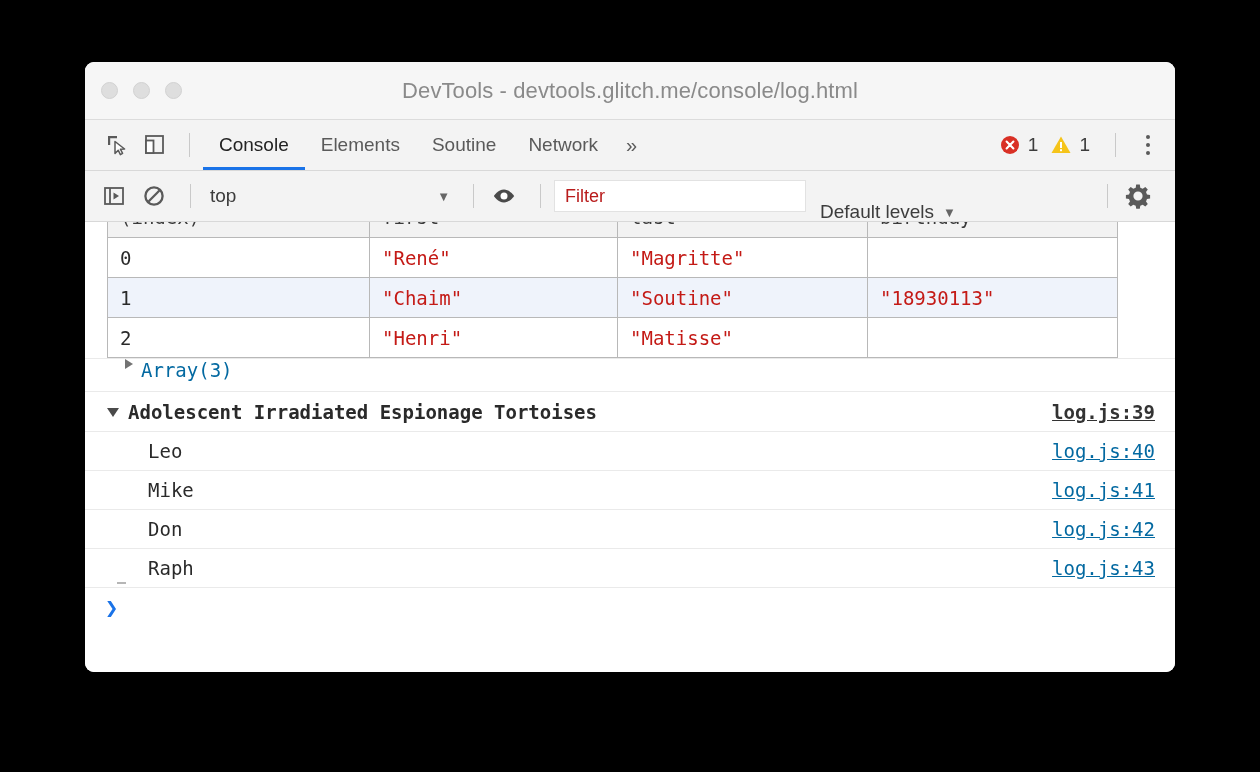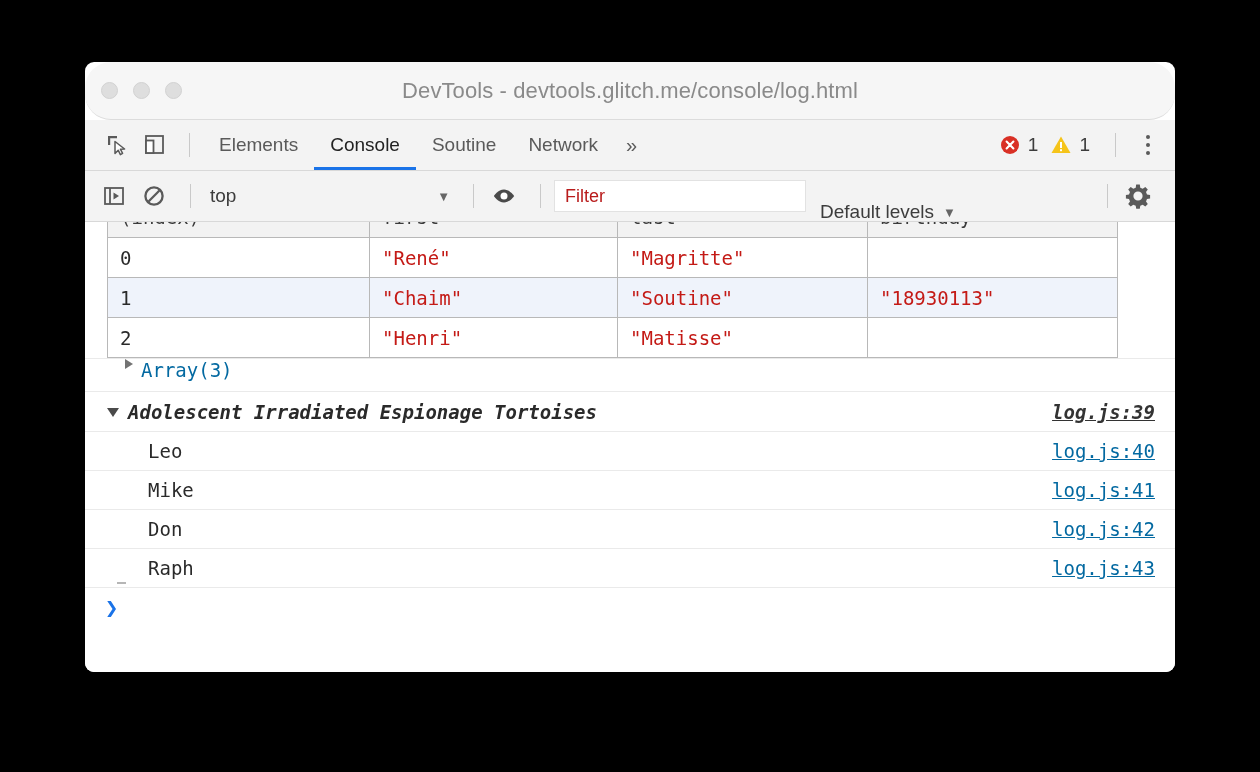--- a/index.html
+++ b/index.html
@@ -28,21 +28,20 @@
   }
 
   
   .titlebar {
     height: 57px;
     background: #f6f6f6;
     border-bottom: 1px solid #dcdcdc;
     display: flex;
     align-items: center;
     position: relative;
-    border-radius: 26px;
   }
   .traffic {
     display: flex;
     gap: 15px;
     margin-left: 16px;
   }
   .light {
     width: 17px; height: 17px;
     border-radius: 50%;
     background: #dedede;
@@ -244,21 +243,21 @@
     position: relative;
     display: flex;
     align-items: center;
     height: 38px;
     border-bottom: 1px solid #eaeaea;
     padding-left: 22px;
     font-size: 19px;
     color: #2a2a2a;
     background: #ffffff;
   }
-  .msg-row.group-title { font-weight: bold; height: 39px; font-style: italic; }
+  .msg-row.group-title { font-weight: bold; height: 39px; }
   .msg-row .text { white-space: pre; }
   .msg-row .link {
     margin-left: auto;
     margin-right: 20px;
     font-size: 19px;
     color: #0369a1;
     text-decoration: underline;
     white-space: pre;
   }
   .msg-row.group-title .link { font-weight: bold; color: #333; }
@@ -319,25 +318,25 @@
     </div>
     <div class="tb-icon">
       <svg width="24" height="24" viewBox="0 0 24 24">
         <rect x="3" y="3" width="17" height="17" fill="none" stroke="#5a5a5a" stroke-width="1.8"></rect>
         <rect x="3" y="7.5" width="7.5" height="12.5" fill="#ffffff" stroke="#5a5a5a" stroke-width="1.8"></rect>
       </svg>
     </div>
     <div class="vdiv"></div>
 
     <div class="tabs">
+      <div class="tab active">
+        <span>Console</span>
+      </div>
       <div class="tab">
         <span>Elements</span>
-      </div>
-      <div class="tab active">
-        <span>Console</span>
       </div>
       <div class="tab">
         <span>Soutine</span>
       </div>
       <div class="tab">
         <span>Network</span>
       </div>
       <div class="tab-more">»</div>
     </div>
 

